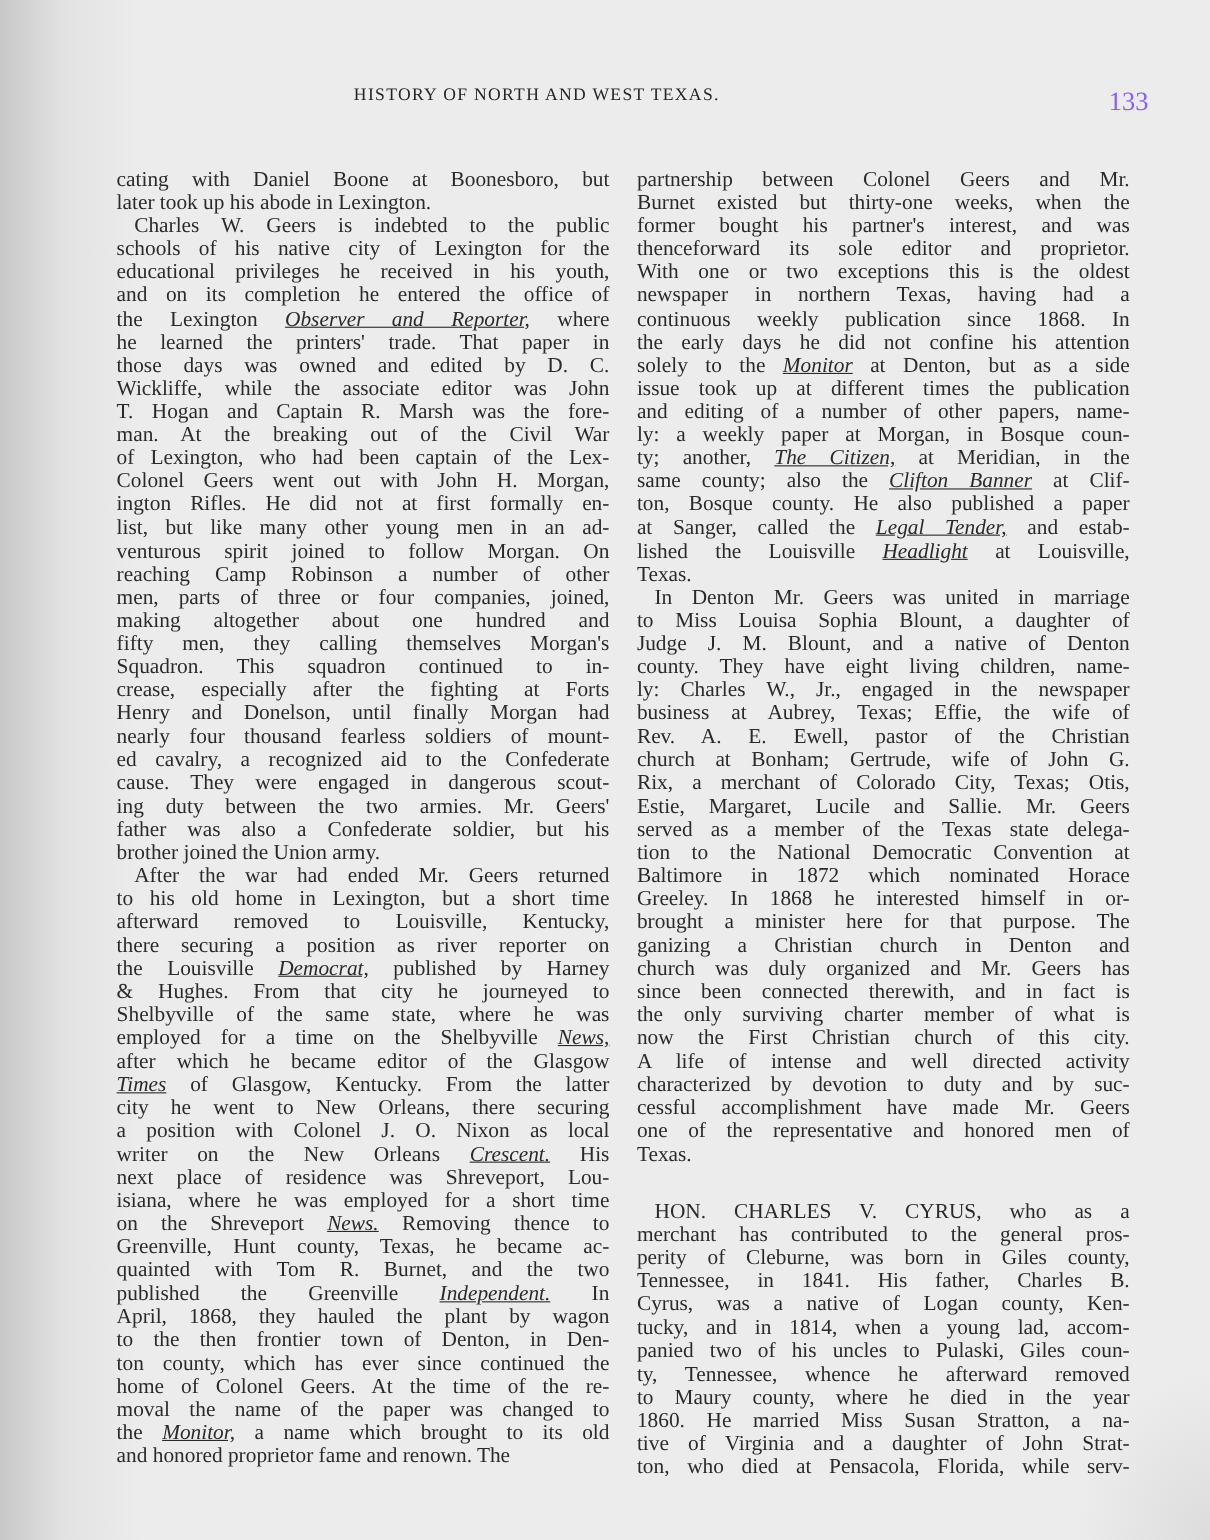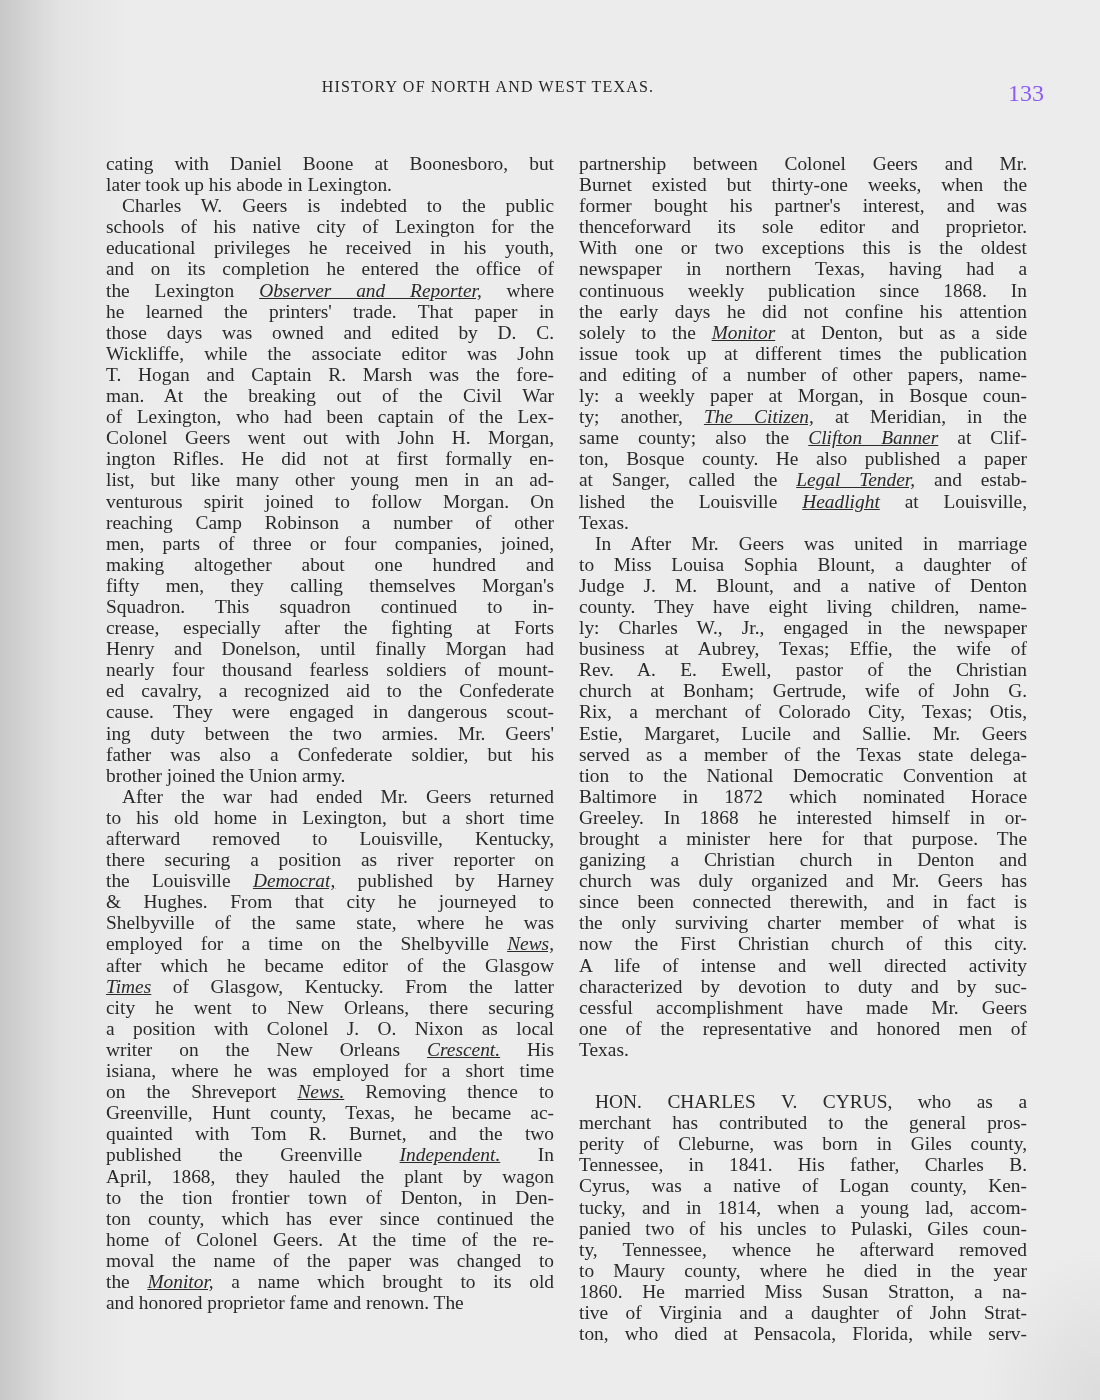--- a/index.html
+++ b/index.html
@@ -93,27 +93,28 @@
     <span class="line">there securing a position as river reporter on</span>
     <span class="line">the Louisville <i>Democrat,</i> published by Harney</span>
     <span class="line">&amp; Hughes. From that city he journeyed to</span>
     <span class="line">Shelbyville of the same state, where he was</span>
     <span class="line">employed for a time on the Shelbyville <i>News,</i></span>
     <span class="line">after which he became editor of the Glasgow</span>
     <span class="line"><i>Times</i> of Glasgow, Kentucky. From the latter</span>
     <span class="line">city he went to New Orleans, there securing</span>
     <span class="line">a position with Colonel J. O. Nixon as local</span>
     <span class="line">writer on the New Orleans <i>Crescent.</i> His</span>
+    <span class="line">next place of residence was Shreveport, Lou-</span>
     <span class="line">isiana, where he was employed for a short time</span>
     <span class="line">on the Shreveport <i>News.</i> Removing thence to</span>
     <span class="line">Greenville, Hunt county, Texas, he became ac-</span>
     <span class="line">quainted with Tom R. Burnet, and the two</span>
     <span class="line">published the Greenville <i>Independent.</i> In</span>
     <span class="line">April, 1868, they hauled the plant by wagon</span>
-    <span class="line">to the tion frontier town of Denton, in Den-</span>
+    <span class="line">to the then frontier town of Denton, in Den-</span>
     <span class="line">ton county, which has ever since continued the</span>
     <span class="line">home of Colonel Geers. At the time of the re-</span>
     <span class="line">moval the name of the paper was changed to</span>
     <span class="line">the <i>Monitor,</i> a name which brought to its old</span>
     <span class="line last">and honored proprietor fame and renown. The</span>
   </div>
 <div class="column col-right" id="col-right">
     <span class="line">partnership between Colonel Geers and Mr.</span>
     <span class="line">Burnet existed but thirty-one weeks, when the</span>
     <span class="line">former bought his partner's interest, and was</span>
@@ -125,21 +126,21 @@
     <span class="line">solely to the <i>Monitor</i> at Denton, but as a side</span>
     <span class="line">issue took up at different times the publication</span>
     <span class="line">and editing of a number of other papers, name-</span>
     <span class="line">ly: a weekly paper at Morgan, in Bosque coun-</span>
     <span class="line">ty; another, <i>The Citizen,</i> at Meridian, in the</span>
     <span class="line">same county; also the <i>Clifton Banner</i> at Clif-</span>
     <span class="line">ton, Bosque county. He also published a paper</span>
     <span class="line">at Sanger, called the <i>Legal Tender,</i> and estab-</span>
     <span class="line">lished the Louisville <i>Headlight</i> at Louisville,</span>
     <span class="line last">Texas.</span>
-    <span class="line indent">In After Mr. Geers was united in marriage</span>
+    <span class="line indent">In Denton Mr. Geers was united in marriage</span>
     <span class="line">to Miss Louisa Sophia Blount, a daughter of</span>
     <span class="line">Judge J. M. Blount, and a native of Denton</span>
     <span class="line">county. They have eight living children, name-</span>
     <span class="line">ly: Charles W., Jr., engaged in the newspaper</span>
     <span class="line">business at Aubrey, Texas; Effie, the wife of</span>
     <span class="line">Rev. A. E. Ewell, pastor of the Christian</span>
     <span class="line">church at Bonham; Gertrude, wife of John G.</span>
     <span class="line">Rix, a merchant of Colorado City, Texas; Otis,</span>
     <span class="line">Estie, Margaret, Lucile and Sallie. Mr. Geers</span>
     <span class="line">served as a member of the Texas state delega-</span>

